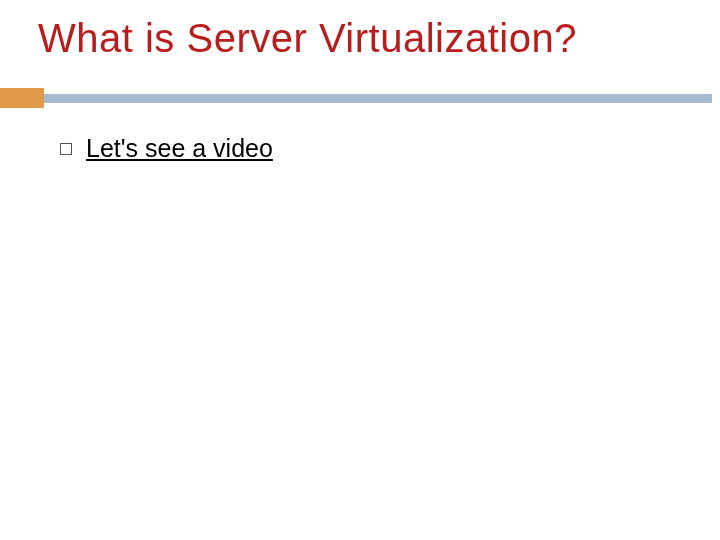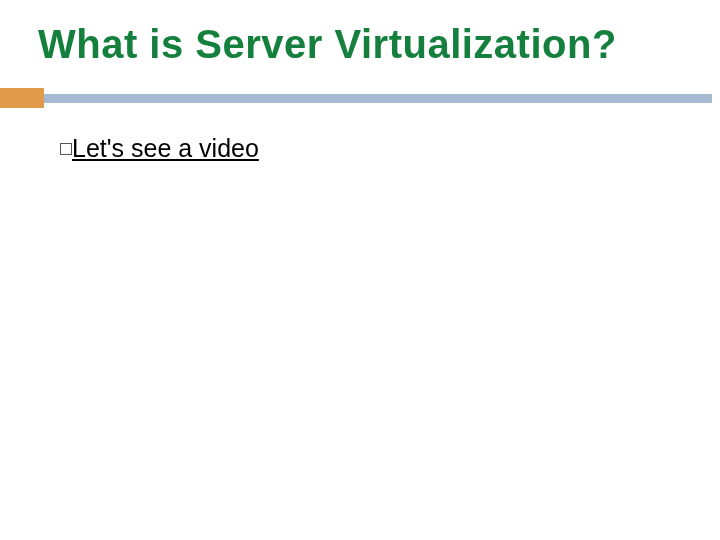--- a/index.html
+++ b/index.html
@@ -6,25 +6,25 @@
     body {
       width: 720px;
       height: 540px;
       background: #ffffff;
       font-family: Arial, Helvetica, sans-serif;
       position: relative;
       overflow: hidden;
     }
     .slide-title {
       position: absolute;
-      top: 22px;
+      top: 16px;
       left: 38px;
       font-size: 40px;
-      font-weight: 700;
-      color: #15803d;
+      font-weight: 400;
+      color: #b91c1c;
       letter-spacing: 0.5px;
     }
     .rule-area {
       position: absolute;
       top: 88px;
       left: 0;
       right: 0;
       display: flex;
       align-items: center;
     }
@@ -38,21 +38,21 @@
       height: 9px;
       background: #a6b9d2;
       margin-right: 8px;
     }
     .bullet-row {
       position: absolute;
       top: 134px;
       left: 60px;
       display: flex;
       align-items: center;
-      gap: 0;
+      gap: 14px;
     }
     .bullet-icon {
       width: 12px;
       height: 12px;
       border: 1.5px solid #555;
       display: inline-block;
     }
     .bullet-link {
       font-size: 25px;
       color: #000000;

